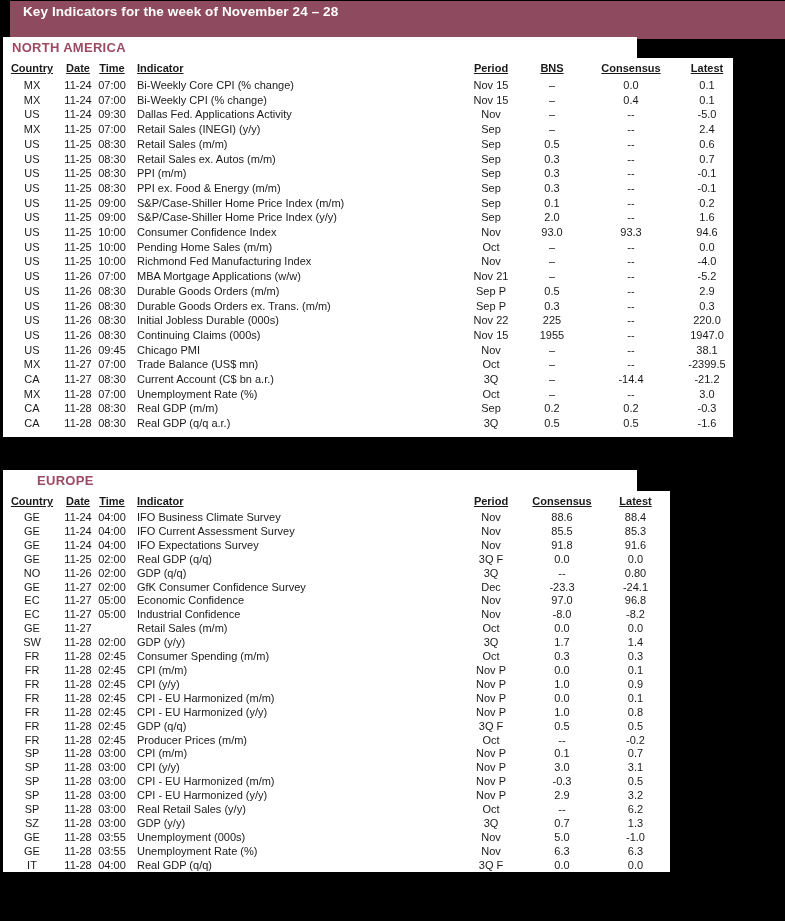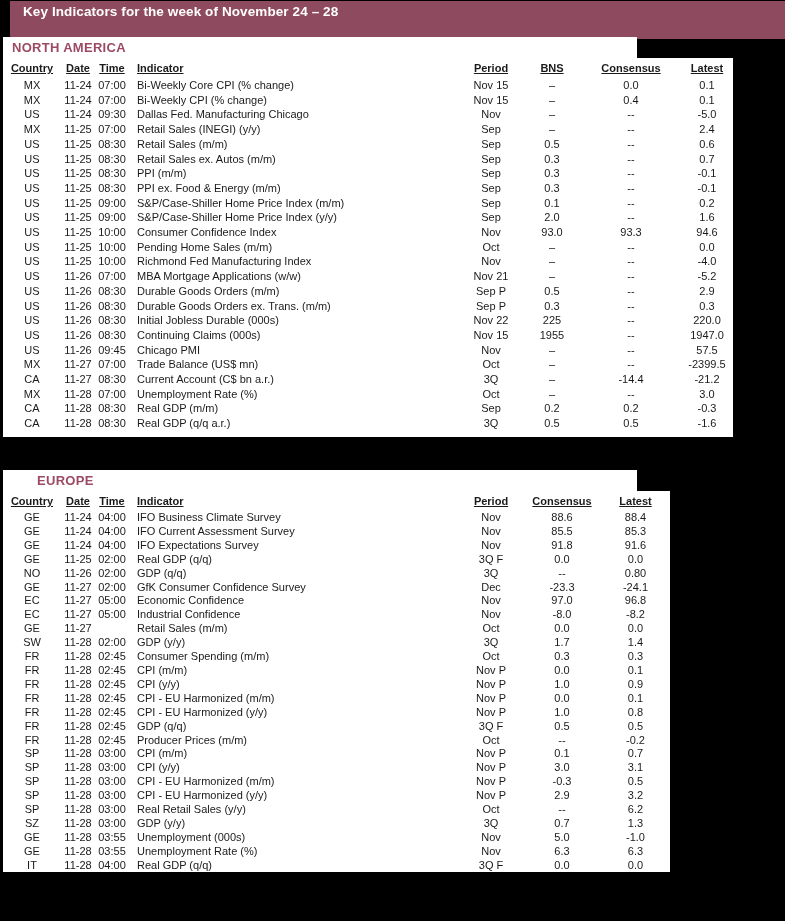--- a/index.html
+++ b/index.html
@@ -102,21 +102,21 @@
             <td>Bi-Weekly CPI (% change)</td>
             <td>Nov 15</td>
             <td>–</td>
             <td>0.4</td>
             <td>0.1</td>
           </tr>
           <tr>
             <td>US</td>
             <td>11-24</td>
             <td>09:30</td>
-            <td>Dallas Fed. Manufacturing Chicago</td>
+            <td>Dallas Fed. Applications Activity</td>
             <td>Nov</td>
             <td>–</td>
             <td>--</td>
             <td>-5.0</td>
           </tr>
           <tr>
             <td>MX</td>
             <td>11-25</td>
             <td>07:00</td>
             <td>Retail Sales (INEGI) (y/y)</td>
@@ -266,21 +266,21 @@
             <td>1947.0</td>
           </tr>
           <tr>
             <td>US</td>
             <td>11-26</td>
             <td>09:45</td>
             <td>Chicago PMI</td>
             <td>Nov</td>
             <td>–</td>
             <td>--</td>
-            <td>57.5</td>
+            <td>38.1</td>
           </tr>
           <tr>
             <td>MX</td>
             <td>11-27</td>
             <td>07:00</td>
             <td>Trade Balance (US$ mn)</td>
             <td>Oct</td>
             <td>–</td>
             <td>--</td>
             <td>-2399.5</td>

